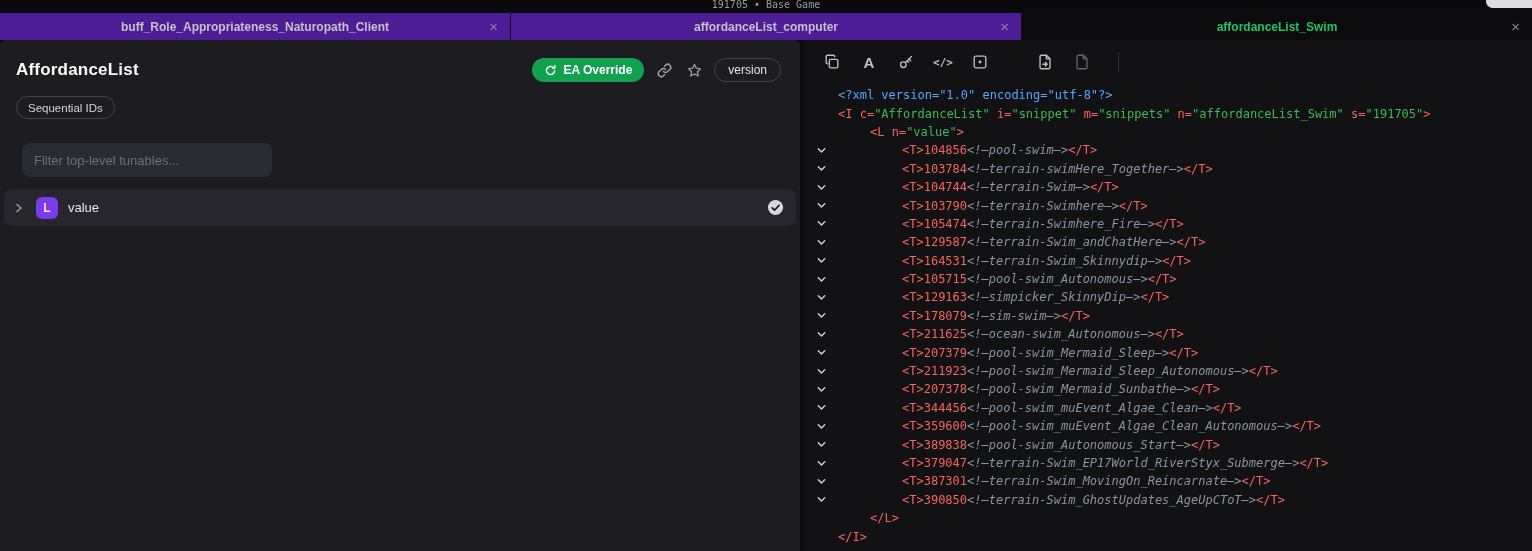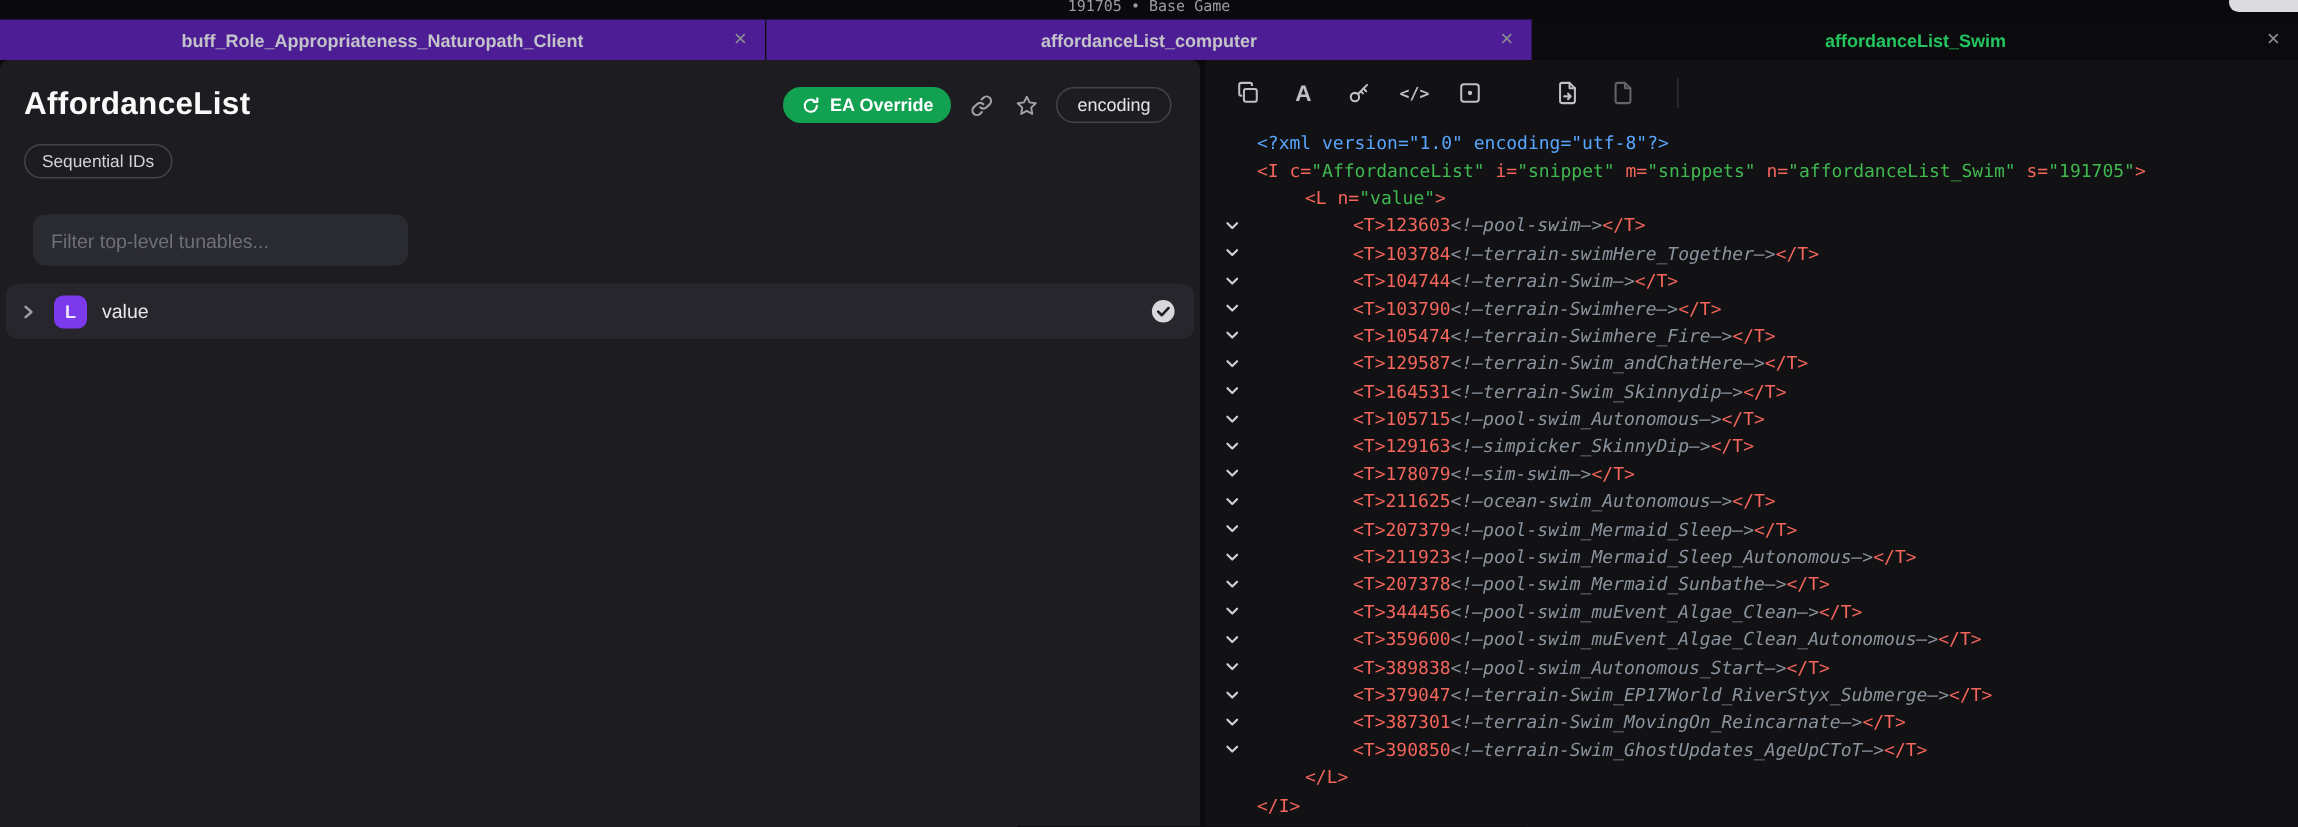--- a/index.html
+++ b/index.html
@@ -87,21 +87,21 @@
     border-radius: 6px 6px 0 0;
     overflow: hidden;
   }
   .lp-header {
     display: flex;
     align-items: center;
     justify-content: space-between;
     padding: 18px 19px 0 16px;
   }
   .lp-title {
-    font-size: 21px;
+    font-size: 17px;
     font-weight: 700;
     color: #fafafa;
     letter-spacing: 0.2px;
   }
   .lp-actions { display: flex; align-items: center; gap: 10px; }
   .ea-pill {
     display: inline-flex;
     align-items: center;
     gap: 6px;
     height: 24px;
@@ -291,21 +291,21 @@
           <svg width="17" height="17" viewBox="0 0 24 24" fill="none" stroke="currentColor" stroke-width="2" stroke-linecap="round">
             <path d="M10.5 13.5a4.2 4.2 0 0 0 6 0l3-3a4.24 4.24 0 0 0-6-6l-1.6 1.6"></path>
             <path d="M13.5 10.5a4.2 4.2 0 0 0-6 0l-3 3a4.24 4.24 0 0 0 6 6l1.6-1.6"></path>
           </svg>
         </span>
         <span class="icon-btn">
           <svg width="17" height="17" viewBox="0 0 24 24" fill="none" stroke="currentColor" stroke-width="1.8" stroke-linejoin="round">
             <path d="M12 3.5l2.6 5.3 5.9.9-4.3 4.1 1 5.9-5.2-2.8-5.2 2.8 1-5.9-4.3-4.1 5.9-.9z"></path>
           </svg>
         </span>
-        <span class="snippet-pill">encoding</span>
+        <span class="snippet-pill">version</span>
       </div>
     </div>
 
 
     <button class="seq-pill">Sequential IDs</button>
 
     <input class="filter-input" type="text" placeholder="Filter top-level tunables..." style="">
 
     <div class="value-row">
       <span class="row-chevron">
@@ -368,21 +368,21 @@
       </span>
       <span class="tb-divider"></span>
     </div>
 
     <div class="code-area" id="code-area">
         <div class="code-line"><span class="gutter"></span><span class="code-text" style="padding-left: 0px;"><span class="tok-decl">&lt;?xml version="1.0" encoding="utf-8"?&gt;</span></span></div>
         <div class="code-line"><span class="gutter"></span><span class="code-text" style="padding-left: 0px;"><span class="tok-tag">&lt;I</span><span class="tok-tag"> c=</span><span class="tok-str">"AffordanceList"</span><span class="tok-tag"> i=</span><span class="tok-str">"snippet"</span><span class="tok-tag"> m=</span><span class="tok-str">"snippets"</span><span class="tok-tag"> n=</span><span class="tok-str">"affordanceList_Swim"</span><span class="tok-tag"> s=</span><span class="tok-str">"191705"</span><span class="tok-tag">&gt;</span></span></div>
         <div class="code-line"><span class="gutter"></span><span class="code-text" style="padding-left: 32px;"><span class="tok-tag">&lt;L</span><span class="tok-tag"> n=</span><span class="tok-str">"value"</span><span class="tok-tag">&gt;</span></span></div>
         <div class="code-line"><span class="gutter"><svg width="11" height="11" viewBox="0 0 12 12" fill="none" stroke="#cdd0d6" stroke-width="1.6" stroke-linecap="round" stroke-linejoin="round">
               <path d="M2.5 4.2 6 7.7 9.5 4.2"></path>
-            </svg></span><span class="code-text" style="padding-left: 64px;"><span class="tok-tag">&lt;T&gt;</span><span class="tok-num">123603</span><span class="tok-comment">&lt;!—pool-swim—&gt;</span><span class="tok-tag">&lt;/T&gt;</span></span></div>
+            </svg></span><span class="code-text" style="padding-left: 64px;"><span class="tok-tag">&lt;T&gt;</span><span class="tok-num">104856</span><span class="tok-comment">&lt;!—pool-swim—&gt;</span><span class="tok-tag">&lt;/T&gt;</span></span></div>
         <div class="code-line"><span class="gutter"><svg width="11" height="11" viewBox="0 0 12 12" fill="none" stroke="#cdd0d6" stroke-width="1.6" stroke-linecap="round" stroke-linejoin="round">
               <path d="M2.5 4.2 6 7.7 9.5 4.2"></path>
             </svg></span><span class="code-text" style="padding-left: 64px;"><span class="tok-tag">&lt;T&gt;</span><span class="tok-num">103784</span><span class="tok-comment">&lt;!—terrain-swimHere_Together—&gt;</span><span class="tok-tag">&lt;/T&gt;</span></span></div>
         <div class="code-line"><span class="gutter"><svg width="11" height="11" viewBox="0 0 12 12" fill="none" stroke="#cdd0d6" stroke-width="1.6" stroke-linecap="round" stroke-linejoin="round">
               <path d="M2.5 4.2 6 7.7 9.5 4.2"></path>
             </svg></span><span class="code-text" style="padding-left: 64px;"><span class="tok-tag">&lt;T&gt;</span><span class="tok-num">104744</span><span class="tok-comment">&lt;!—terrain-Swim—&gt;</span><span class="tok-tag">&lt;/T&gt;</span></span></div>
         <div class="code-line"><span class="gutter"><svg width="11" height="11" viewBox="0 0 12 12" fill="none" stroke="#cdd0d6" stroke-width="1.6" stroke-linecap="round" stroke-linejoin="round">
               <path d="M2.5 4.2 6 7.7 9.5 4.2"></path>
             </svg></span><span class="code-text" style="padding-left: 64px;"><span class="tok-tag">&lt;T&gt;</span><span class="tok-num">103790</span><span class="tok-comment">&lt;!—terrain-Swimhere—&gt;</span><span class="tok-tag">&lt;/T&gt;</span></span></div>
         <div class="code-line"><span class="gutter"><svg width="11" height="11" viewBox="0 0 12 12" fill="none" stroke="#cdd0d6" stroke-width="1.6" stroke-linecap="round" stroke-linejoin="round">

